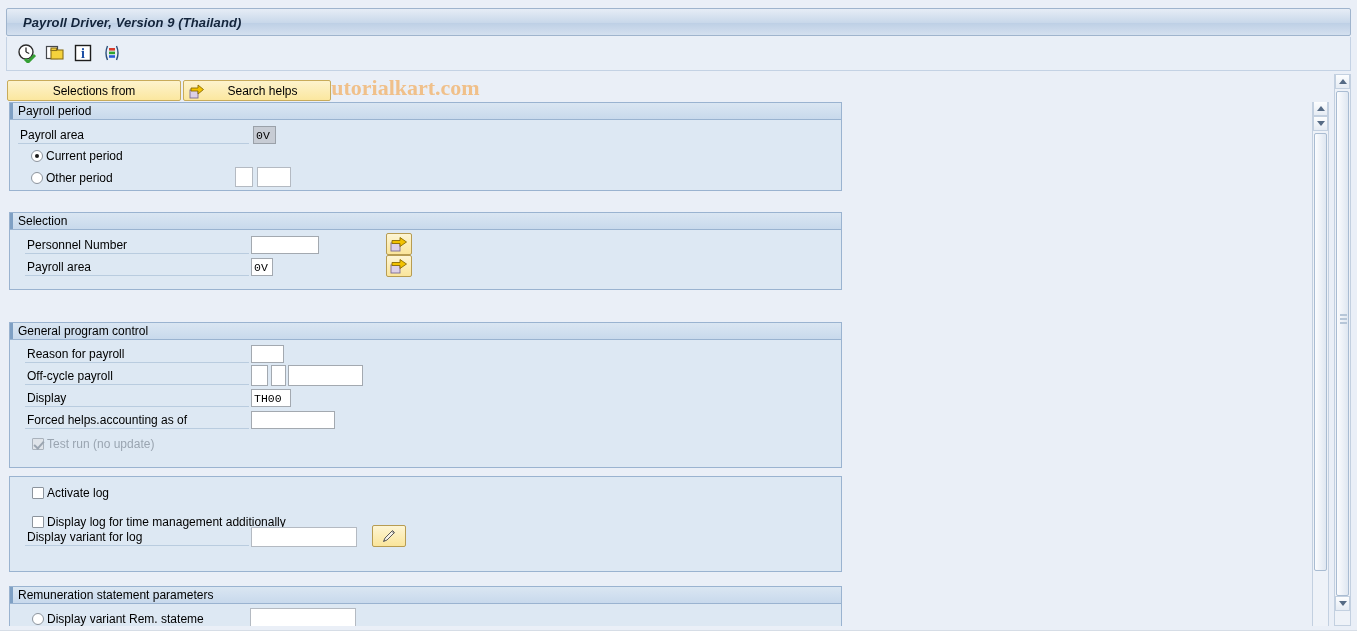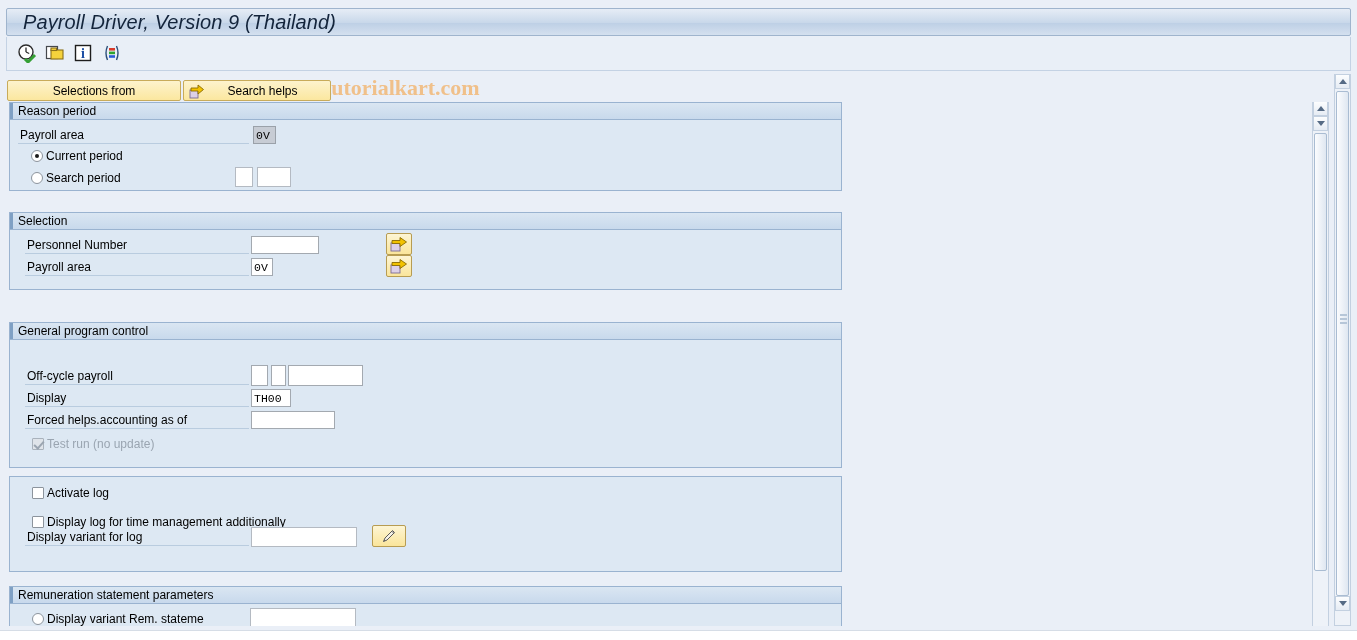--- a/index.html
+++ b/index.html
@@ -26,22 +26,22 @@
     left: 6px; top: 8px;
     width: 1345px; height: 28px;
     background: linear-gradient(to bottom, #e6edf6 0%, #c9d8ea 52%, #bdcfe5 53%, #d4e0ef 100%);
     border: 1px solid #9fb4cd;
     border-radius: 2px;
     display: flex;
     align-items: center;
   }
   .titlebar .title-text {
     margin-left: 16px;
-    font-size: 20px;
-    font-weight: normal;
+    font-size: 13px;
+    font-weight: bold;
     font-style: italic;
     color: #13243b;
     letter-spacing: 0.1px;
     white-space: nowrap;
   }
 
   
   .toolbar {
     position: absolute;
     left: 6px; top: 37px;
@@ -349,37 +349,37 @@
         </svg>
       </span>
       <span class="lbl-center">Search helps</span>
     </div>
   </div>
 
   <div class="canvas">
 
     <div class="group" style="top:0px; height:89px;">
       <div class="group-hdr">
-        <span>Reason period</span>
+        <span>Payroll period</span>
       </div>
       <div class="group-body" style="height:70px;">
 
         <div class="frow" style="left:8px; top:6px;">
           <div class="flabel" style="width:231px;">Payroll area</div>
           <input class="inp greyed mono" style="width: 23px; margin-left: 4px;" readonly="" value="0V">
         </div>
 
         <div class="frow" style="left:21px; top:27px;">
           <span class="radio on"></span>
           <span class="optlabel">Current period</span>
         </div>
 
         <div class="frow" style="left:21px; top:49px;">
           <span class="radio"></span>
-          <span class="optlabel">Search period</span>
+          <span class="optlabel">Other period</span>
         </div>
         <input class="inp softborder" style="position: absolute; left: 225px; top: 47px; width: 18px; height: 20px;" value="">
         <input class="inp softborder" style="position: absolute; left: 247px; top: 47px; width: 34px; height: 20px;" value="">
       </div>
     </div>
 
     <div class="group" style="top:110px; height:78px;">
       <div class="group-hdr">
         <span>Selection</span>
       </div>
@@ -412,20 +412,24 @@
         </div>
       </div>
     </div>
 
     <div class="group" style="top:220px; height:146px;">
       <div class="group-hdr">
         <span>General program control</span>
       </div>
       <div class="group-body" style="height:127px;">
 
+        <div class="frow" style="left:15px; top:5px;">
+          <div class="flabel" style="width:224px;">Reason for payroll</div>
+          <input class="inp" style="width: 33px; margin-left: 2px;" value="">
+        </div>
 
         <div class="frow" style="left:15px; top:27px;">
           <div class="flabel" style="width:224px;">Off-cycle payroll</div>
         </div>
         <input class="inp" style="position: absolute; left: 241px; top: 25px; width: 17px; height: 21px;" value="">
         <input class="inp" style="position: absolute; left: 261px; top: 25px; width: 15px; height: 21px;" value="">
         <input class="inp" style="position: absolute; left: 278px; top: 25px; width: 75px; height: 21px;" value="">
 
         <div class="frow" style="left:15px; top:49px;">
           <div class="flabel" style="width:224px;">Display</div>

